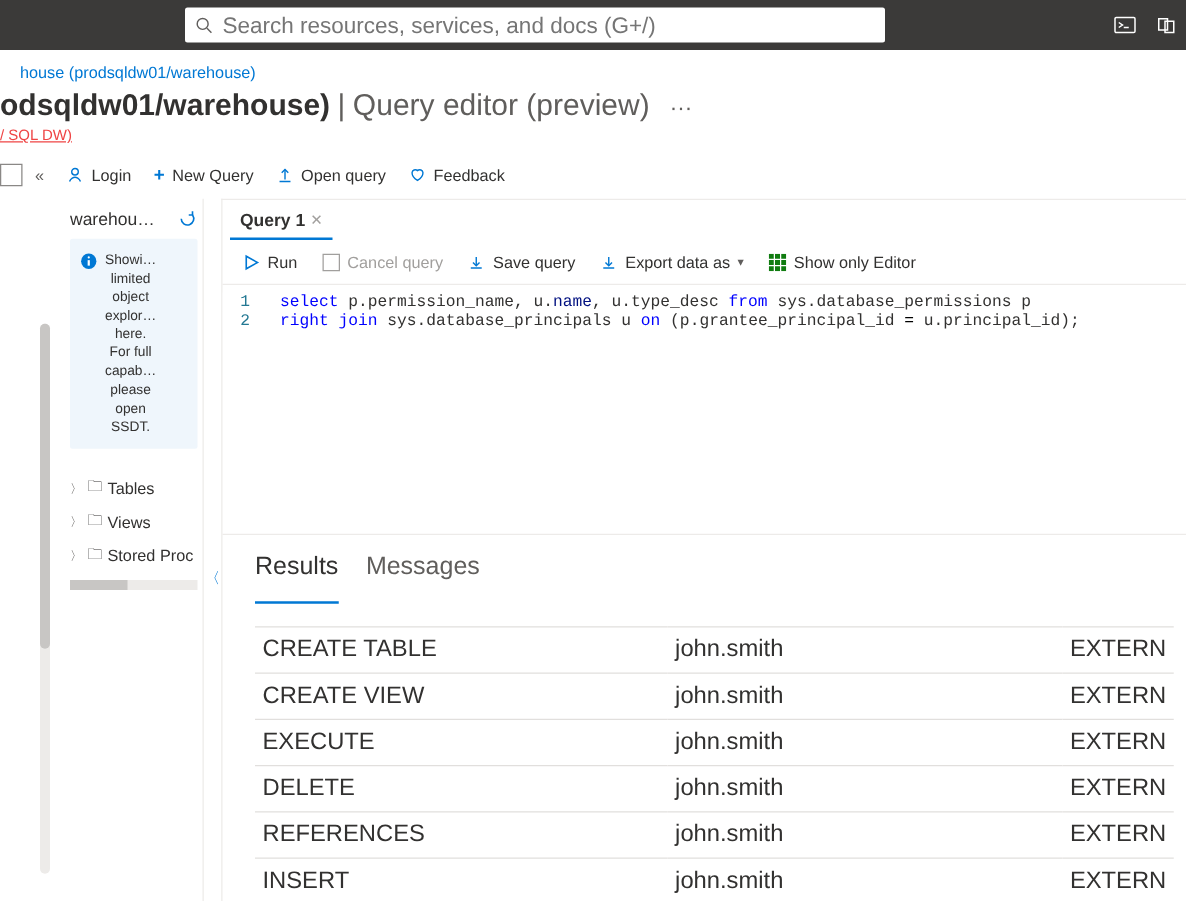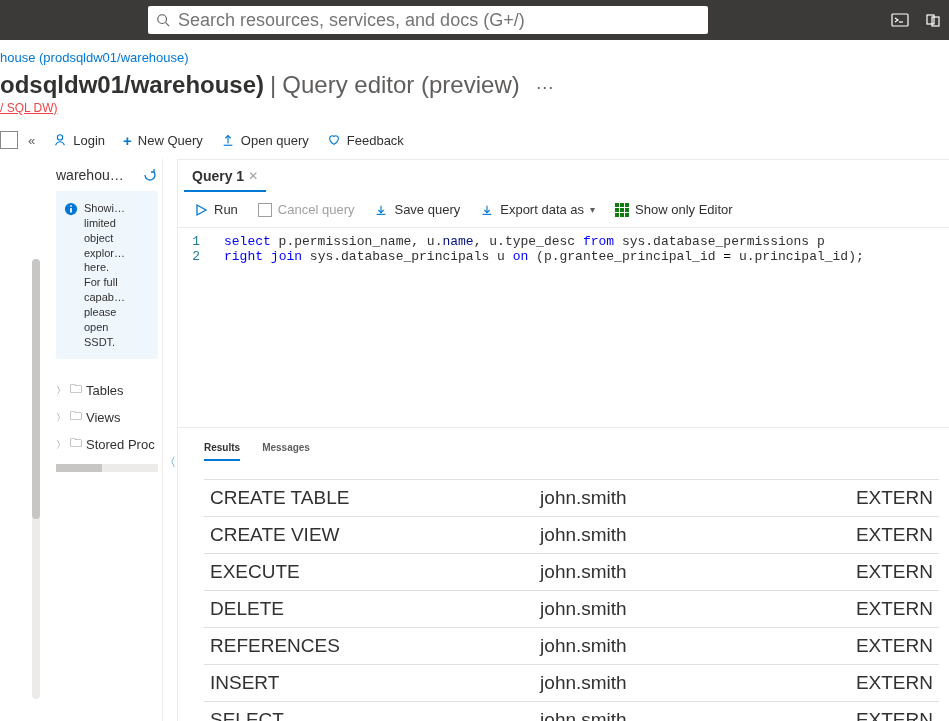--- a/index.html
+++ b/index.html
@@ -6,21 +6,21 @@
   body { font-family: "Segoe UI", Arial, sans-serif; font-size: 13px; color: #323130; width: 949px; height: 721px; overflow: hidden; background: #fff; }
 
   
   .topbar { background: #3b3a39; height: 40px; display: flex; align-items: center; padding: 0 8px; gap: 12px; }
   .search-wrap { margin-left: 140px; flex: 0 0 560px; background: #fff; height: 28px; border-radius: 2px; display: flex; align-items: center; padding: 0 8px; gap: 8px; }
   .search-wrap input { border: none; outline: none; flex: 1; font-size: 18px; color: #605e5c; }
   .topbar-right { margin-left: auto; display: flex; gap: 16px; }
   .topbar-icon { color: #fff; font-size: 16px; cursor: pointer; }
 
   
-  .crumb { padding: 10px 0 0 0; }
+  .crumb { padding: 10px 0 0 16px; }
   .crumb a { color: #0078d4; text-decoration: none; font-size: 13px; }
 
   
   .title-row { padding: 6px 0 0 0; display: flex; align-items: baseline; gap: 6px;}
   .title-main { font-size: 24px; font-weight: 600; color: #323130; }
   .title-sub  { font-size: 24px; font-weight: 400; color: #605e5c; }
   .title-ell  { font-size: 18px; color: #605e5c; margin-left: 10px; }
   .subtitle { font-size: 12px; color: #ef4444; padding: 2px 0 10px 0; text-decoration: underline; }
 
   
@@ -39,21 +39,21 @@
   .left-scroll { position:absolute; right:8px; top:100px; width:8px; height:440px; background:#edebe9; border-radius:4px;}
   .left-thumb { position:absolute; top:0; width:8px; height:260px; background:#c8c6c4; border-radius:4px;}
 
   
   .sidebar { width: 115px; border-right: 1px solid #edebe9; padding: 4px 4px 0 8px; background:#fff; }
   .side-head { display:flex; align-items:flex-start; justify-content:space-between; padding: 4px 0 8px 0;}
   .side-title { font-size: 14px; color:#323130; white-space:nowrap; overflow:hidden; text-overflow:ellipsis; max-width:80px;}
   .refresh { color:#0078d4; cursor:pointer;}
   .info-box { background:#eff6fc; border-radius:2px; padding:10px 8px; font-size:11px; color:#323130; display:flex; gap:6px; line-height:1.35; margin-bottom:18px;}
   .info-ico { color:#0078d4; flex-shrink:0; margin-top:1px;}
-  .info-txt { white-space: pre-line; }
+  .info-txt { white-space: pre-line; text-align: center; }
   .tree-item { display:flex; align-items:center; gap:4px; font-size:13px; padding:3px 0; cursor:pointer; white-space:nowrap; overflow:hidden; text-overflow:ellipsis;}
   .tree-chev { font-size:10px; color:#605e5c;}
   .folder { font-size:12px;}
   .scroll-horiz { height:8px; background:#edebe9; margin-top:6px; position:relative;}
   .scroll-thumb-h { position:absolute; left:0; top:0; height:8px; width:46px; background:#c8c6c4;}
 
   
   .splitter { width: 14px; display:flex; align-items:flex-start; justify-content:center; padding-top:295px;}
   .splitter span { color:#0078d4; cursor:pointer; font-size:12px;}
 
@@ -74,21 +74,21 @@
   .code { font-family: Consolas, "Courier New", monospace; font-size:13px; padding:6px 0 0 0; flex:0 0 200px; border-top:1px solid #edebe9; background:#fafafa00; overflow:hidden;}
   .code-line { display:flex; gap:16px;}
   .gutter { width:26px; text-align:right; color:#237893; padding-right:4px; user-select:none; background:#fff;}
   .code-text { white-space:pre; padding-left:4px;}
   .kw { color:#0000ff;}
   .id { color:#001080;}
   .op { color:#000;}
 
   .results-area { border-top:1px solid #edebe9; padding:14px 10px 0 26px; flex:1; overflow:hidden;}
   .result-tabs { display:flex; gap:22px; margin-bottom:18px;}
-  .rtab { font-size:10px; font-weight:700; color:#605e5c; padding-bottom:6px; cursor:pointer;}
+  .rtab { font-size:20px; font-weight:400; color:#605e5c; padding-bottom:16px; cursor:pointer;}
   .rtab.active { color:#323130; border-bottom:2px solid #0078d4;}
   table.res { width:100%; border-collapse:collapse; font-size:19px;}
   table.res td { border-top:1px solid #e1dfdd; padding:7px 6px; white-space:nowrap;}
   table.res td.c1 { width:350px;}
   table.res td.c2 { width:340px;}
   table.res td.c3 { text-align:left;}
 
   
   svg { display:block; }
   .ic-sm { width:14px; height:14px; }

